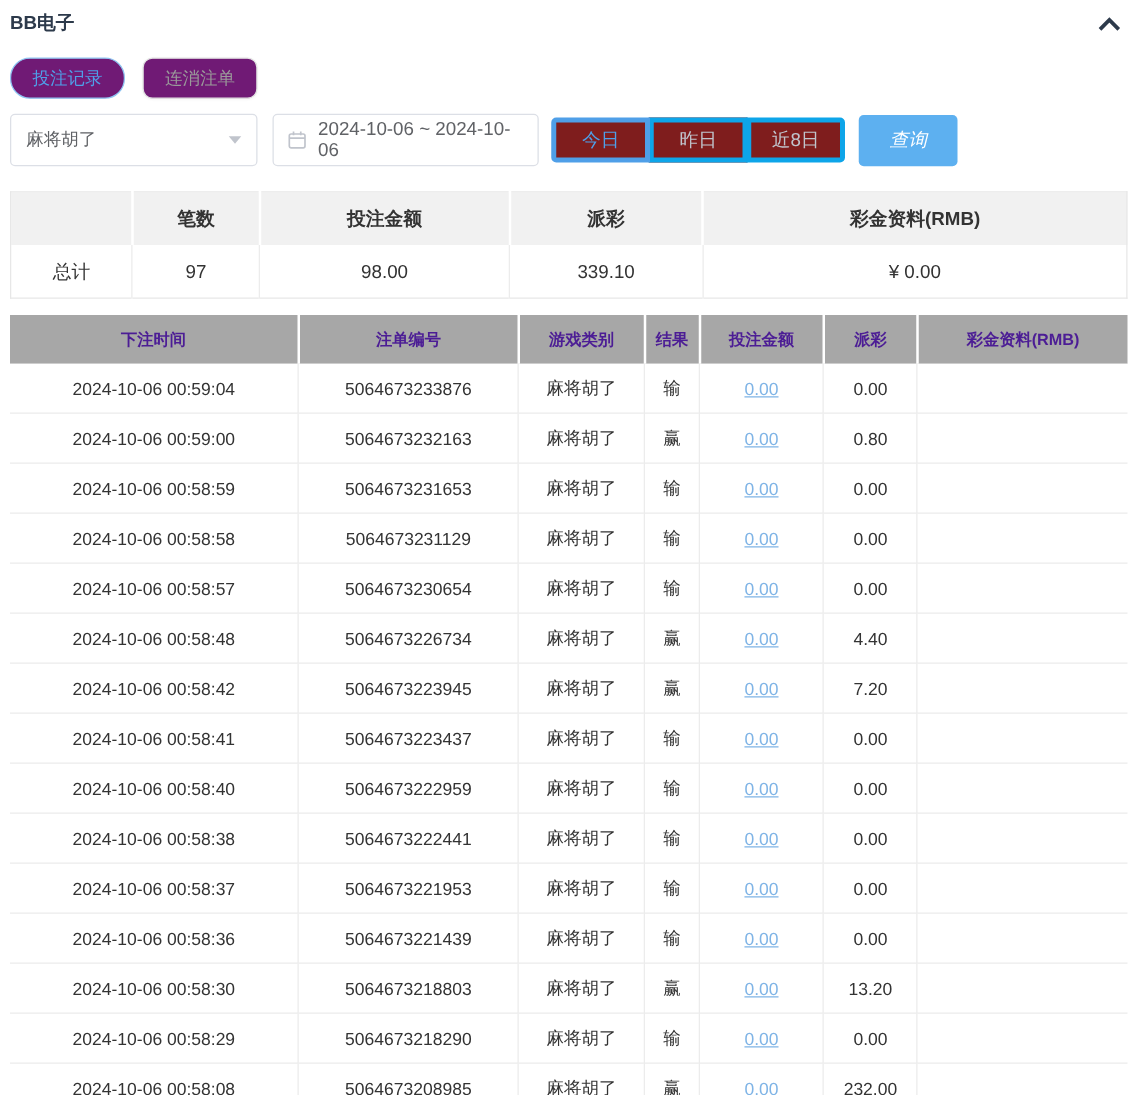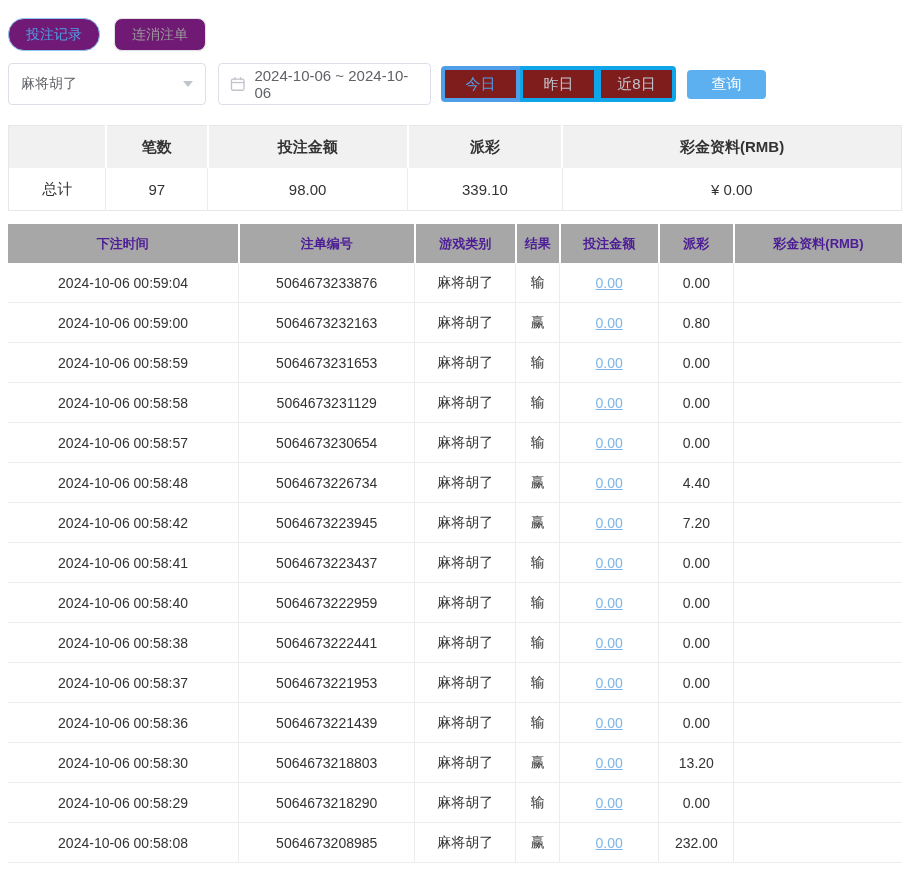--- a/index.html
+++ b/index.html
@@ -59,23 +59,23 @@
     background: #7f1d1d; border: 4px solid #0ea5e9;
     font-size: 15px; color: #c0c4cc; cursor: pointer;
     margin-left: -1px; position: relative;
   }
   .btn-group button:first-child { margin-left: 0; border-radius: 4px 0 0 4px; }
   .btn-group button:last-child { border-radius: 0 4px 4px 0; }
   .btn-group button.active {
     color: var(--accent-blue); border-color: var(--accent-blue); z-index: 2;
   }
   .query-btn {
-    margin-left: 11px; width: 79px; height: 29px;
+    margin-left: 11px; width: 79px; height: 41px;
     background: var(--query-button-bg); color: #fff;
-    border: none; border-radius: 4px; font-size: 15px; cursor: pointer;
+    border: none; border-radius: 4px; font-size: 15px; cursor: pointer; font-style: italic;
   }
 
   
   table { border-collapse: collapse; width: 100%; table-layout: fixed; }
   .summary-table { margin-top: 20px; border: 1px solid #e7e7e7; }
   .summary-table th {
     background: #f1f1f1; height: 40px; font-size: 15px; font-weight: bold;
     color: #333; text-align: center; border-right: 2px solid #fff;
   }
   .summary-table th:last-child { border-right: none; }
@@ -99,20 +99,28 @@
   .records-table td:first-child { border-left: none; }
   .records-table td:last-child { border-right: none; }
   .records-table tr:first-child td { border-top: none; }
   .amount-link { color: var(--link-blue); text-decoration: underline; cursor: pointer; }
 </style>
 </head>
 <body>
 
 <div class="page">
 
+  <div class="header-row">
+    <h1 class="page-title">BB电子</h1>
+    <span class="collapse-btn">
+      <svg width="21" height="14" viewBox="0 0 21 14">
+        <polyline points="3,11.5 10.5,4 18,11.5" fill="none" stroke="#2d3a4b" stroke-width="3"></polyline>
+      </svg>
+    </span>
+  </div>
 
   <div class="tabs">
     <button class="tab active">投注记录</button>
     <button class="tab">连消注单</button>
   </div>
 
   <div class="filters">
     <div class="select-box">
       <span>麻将胡了</span>
       <span class="caret-down"></span>

